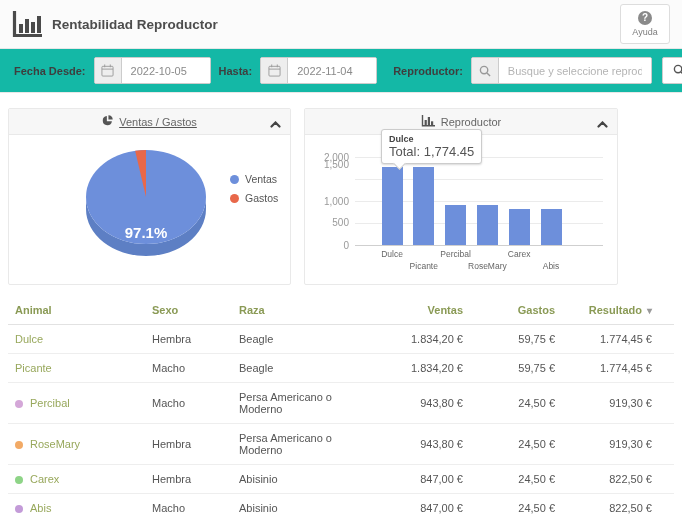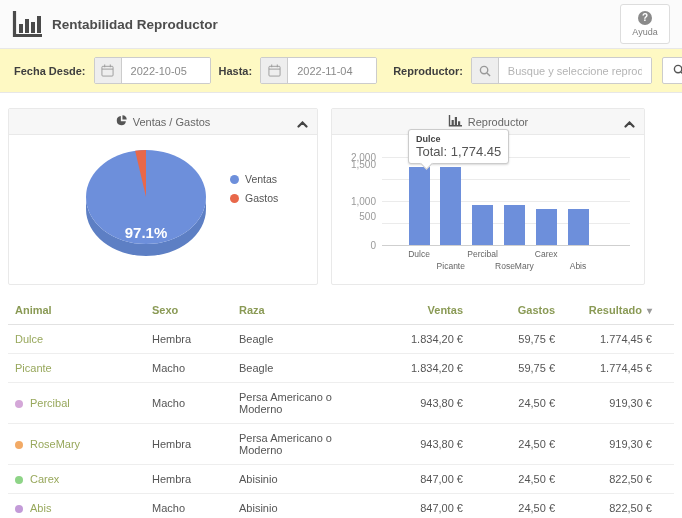--- a/index.html
+++ b/index.html
@@ -14,36 +14,36 @@
   .app-title { font-size:13.5px; color:#4d4d4d;font-weight:bold; }
   .topbar-actions { margin-left:auto; display:flex; gap:6px; }
   .tool-btn {
     width:50px; height:40px; background:#fff; border:1px solid #ddd; border-radius:3px;
     display:flex; flex-direction:column; align-items:center; justify-content:center; gap:2px;
     color:#7d7d7d; font-size:9px; cursor:pointer;
   }
   .qcircle { width:14px; height:14px; border-radius:50%; background:#8a8a8a; color:#fff;
     font-size:10px; font-weight:bold; display:flex; align-items:center; justify-content:center; line-height:1; }
   
-  .filterbar { height:45px; background:#fef9c3; border-top:1px solid #e7e7e7; border-bottom:1px solid #e7e7e7;
+  .filterbar { height:45px; background:#14b8a6; border-top:1px solid #e7e7e7; border-bottom:1px solid #e7e7e7;
     display:flex; align-items:center; padding:0 14px; gap:8px; }
   .flabel { font-weight:bold; color:#3e3e3e; white-space:nowrap; }
   .ig { display:flex; height:27px; border:1px solid #ccc; border-radius:2px; background:#fff; overflow:hidden; flex:0 0 auto; }
   .ig .addon { width:27px; background:#eee; border-right:1px solid #ccc; display:flex; align-items:center; justify-content:center; }
   .ig input { border:none; outline:none; padding:0 9px; font-size:11px; color:#8a8a8a; background:#fff;
     font-family:"Liberation Sans", sans-serif; }
   .ig input.date { width:88px; }
   .ig input.search { width:152px; }
   .ig input::placeholder { color:#b4b4b4; }
   .buscar-btn { height:27px; background:#fff; border:1px solid #ccc; border-radius:2px; padding:0 10px;
     display:flex; align-items:center; gap:5px; font-size:11px; color:#444; font-weight:bold; cursor:pointer; margin-left:2px; }
   
   .content { padding:15px 8px 0 8px; display:flex; gap:13px; }
   .panel { border:1px solid #e9e9e9; border-radius:2px; background:#fff; }
-  .panel-pie { width:310px; height:177px; }
+  .panel-pie { width:283px; height:177px;text-decoration:underline; }
   .panel-bar { width:314px; height:177px; }
   .panel-h { height:26px; background:#f7f7f7; border-bottom:1px solid #e9e9e9; position:relative;
     display:flex; align-items:center; justify-content:center; gap:6px; color:#666; font-size:11px; }
   .panel-h .chev { position:absolute; right:9px; top:9px; cursor:pointer; }
   .panel-b { position:relative; height:149px; }
   
   .pie-label { position:absolute; left:107px; top:89px; width:60px; text-align:center;
     color:#fff; font-weight:bold; font-size:15px; }
   .legend { position:absolute; left:221px; top:38px; display:flex; flex-direction:column; gap:7px; }
   .legend-item { display:flex; align-items:center; gap:6px; font-size:10.5px; color:#555; cursor:pointer; }
@@ -187,21 +187,21 @@
         <svg width="11" height="7" viewBox="0 0 11 7">
           <path d="M1.5 5.5 L5.5 1.5 L9.5 5.5" stroke="#444" stroke-width="2.2" fill="none" stroke-linecap="round"></path>
         </svg>
       </span>
     </div>
     <div class="panel-b">
       <div class="bar-plot">
           <div class="gridline baseline" style="top: 110px; left: 50px; width: 248px;"></div>
           <div class="ytick" style="top: 105px;">0</div>
           <div class="gridline" style="top: 88px; left: 50px; width: 248px;"></div>
-          <div class="ytick" style="top: 76px;">500</div>
+          <div class="ytick" style="top: 82px;">500</div>
           <div class="gridline" style="top: 66px; left: 50px; width: 248px;"></div>
           <div class="ytick" style="top: 61px;">1,000</div>
           <div class="gridline" style="top: 44px; left: 50px; width: 248px;"></div>
           <div class="ytick" style="top: 24px;">1,500</div>
           <div class="gridline" style="top: 22px; left: 50px; width: 248px;"></div>
           <div class="ytick" style="top: 17px;">2,000</div>
           <div class="bar" style="left: 76.5px; top: 32px; height: 78px; background: rgb(109, 143, 219);"></div>
           <div class="xtick" style="left: 57px; top: 114px;">Dulce</div>
           <div class="bar" style="left: 108.3px; top: 32px; height: 78px; background: rgb(109, 143, 219);"></div>
           <div class="xtick" style="left: 88.8px; top: 126px;">Picante</div>

